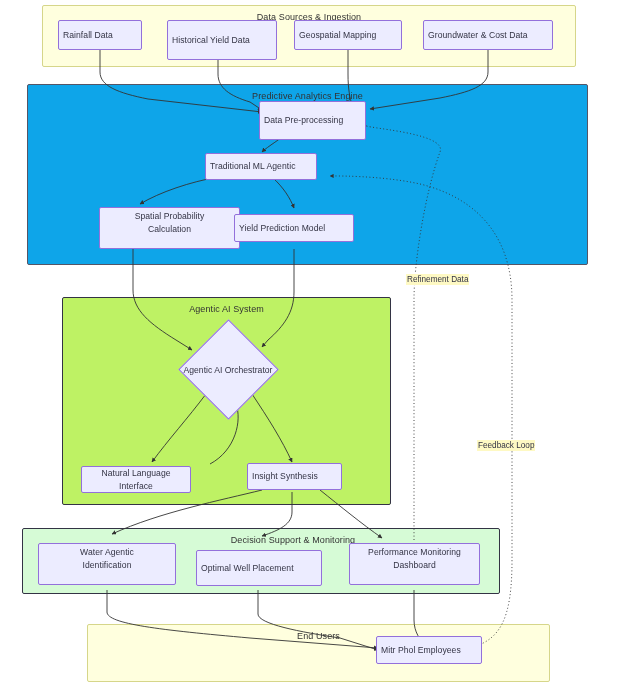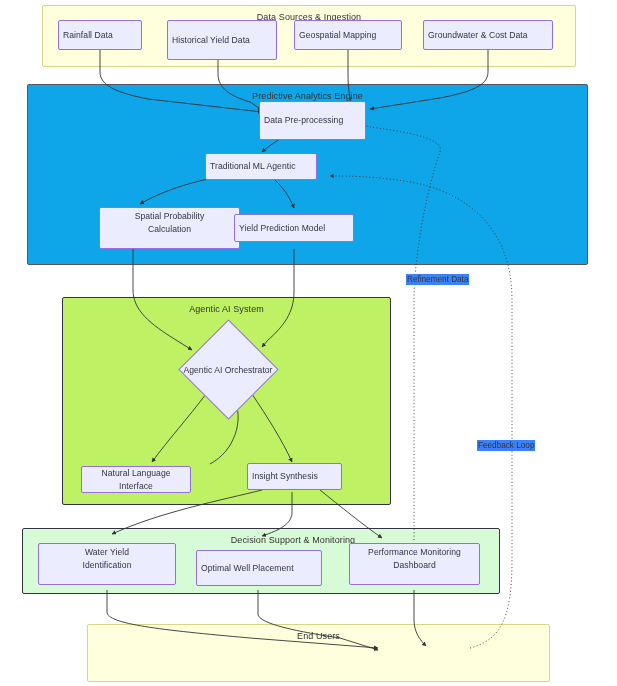--- a/index.html
+++ b/index.html
@@ -77,21 +77,21 @@
     position: absolute;
     text-align: center;
     font-size: 8.6px;
     color: #333344;
     line-height: 12px;
     white-space: nowrap;
   }
 
   .edge-label {
     position: absolute;
-    background: #3b82f6;
+    background: #fef9c3;
     color: #333344;
     font-size: 8.2px;
     line-height: 11px;
     padding: 0 1px;
     white-space: nowrap;
   }
 </style>
 </head>
 <body>
 
@@ -197,28 +197,31 @@
   <div class="diamond-label" style="left:158px; top:364px; width:140px;">Agentic AI Orchestrator</div>
 
   <div class="node" style="left:81px; top:466px; width:110px; height:27px;">
     <span>Natural Language Interface</span>
   </div>
   <div class="node" style="left:247px; top:463px; width:95px; height:27px;">
     <span>Insight Synthesis</span>
   </div>
 
   <div class="node" style="left:38px; top:543px; width:138px; height:42px; flex-direction:column;">
-    <span>Water Yield</span>
+    <span>Water Agentic</span>
     <span>Identification</span>
   </div>
   <div class="node" style="left:196px; top:550px; width:126px; height:36px;">
     <span>Optimal Well Placement</span>
   </div>
   <div class="node" style="left:349px; top:543px; width:131px; height:42px; flex-direction:column;">
     <span>Performance Monitoring</span>
     <span>Dashboard</span>
   </div>
 
+  <div class="node" style="left:376px; top:636px; width:106px; height:28px;">
+    <span>Mitr Phol Employees</span>
+  </div>
 
   <div class="edge-label" style="left:406px; top:274px;">Refinement Data</div>
   <div class="edge-label" style="left:477px; top:440px;">Feedback Loop</div>
 
 </div>
 
 </body></html>

